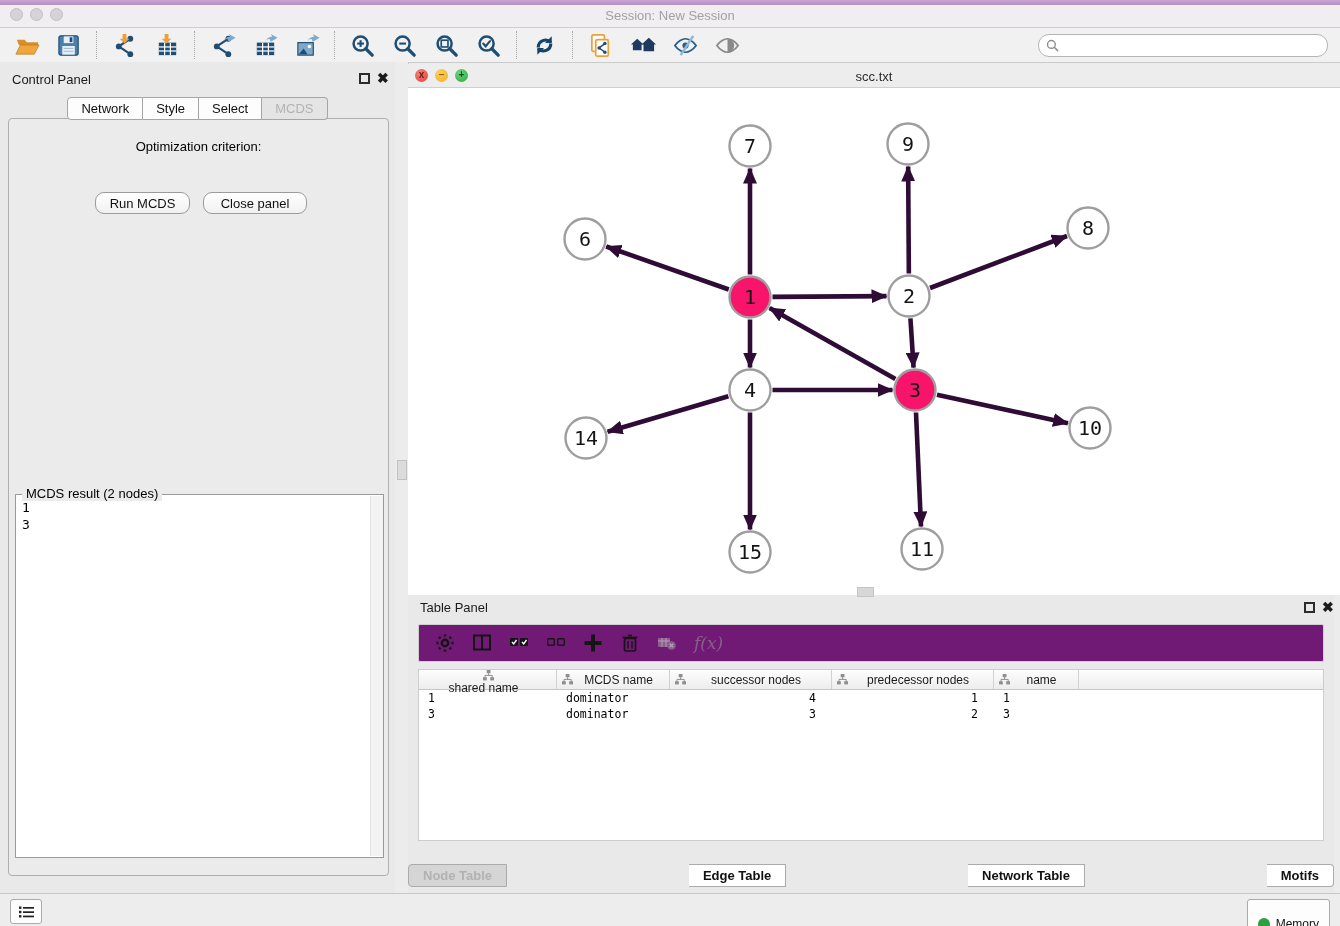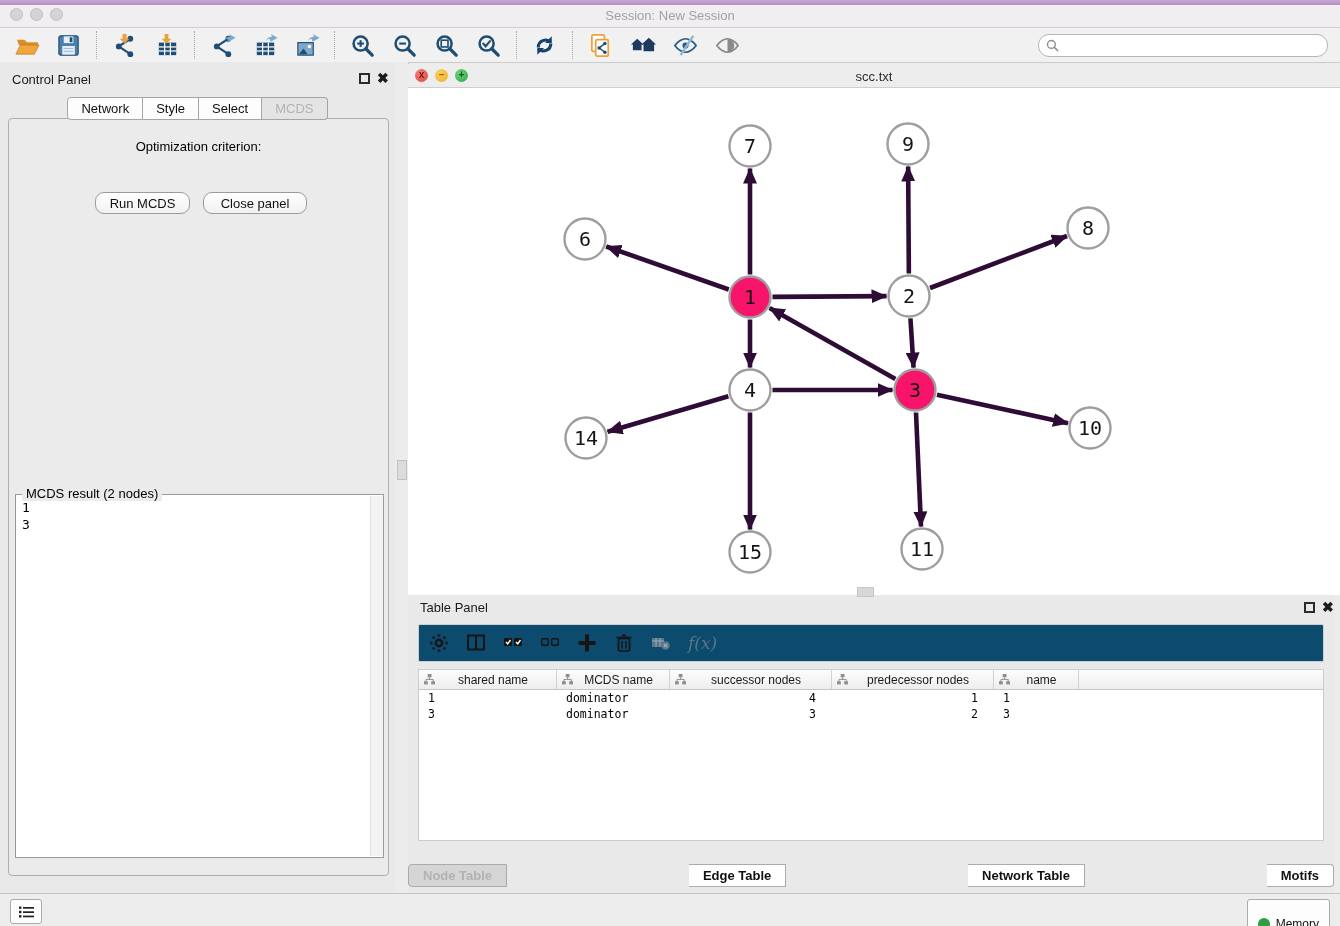--- a/index.html
+++ b/index.html
@@ -74,23 +74,23 @@
   #nw-titlebar{position:absolute;left:0;top:0;width:100%;height:24px;background:#ededed;
            border-bottom:1px solid #cfcfcf;box-sizing:border-box;}
   .nw-dot{position:absolute;top:5px;width:13px;height:13px;border-radius:50%;
            font-size:10px;font-weight:bold;text-align:center;line-height:12px;box-sizing:border-box;}
   #nw-title{position:absolute;left:0;right:0;top:5px;text-align:center;font-size:13px;color:#2c2c2c;}
   #graph-canvas{position:absolute;left:0;top:24px;width:932px;height:507px;background:#fff;}
 
   
   #table-panel{left:408px;top:595px;width:926px;height:298px;background:#e9e9e9;}
   #tp-title{position:absolute;left:12px;top:5px;font-size:13px;color:#1b1b1b;}
-  #tp-toolbar{position:absolute;left:10px;top:29px;width:906px;height:38px;background:#0c4a6e;
+  #tp-toolbar{position:absolute;left:10px;top:29px;width:906px;height:38px;background:#701a75;
            border:1px solid #cecece;border-radius:2px;box-sizing:border-box;
-           display:flex;align-items:center;gap:17px;padding-left:10px;}
+           display:flex;align-items:center;gap:17px;padding-left:16px;}
   .tp-icon{display:flex;align-items:center;justify-content:center;height:24px;}
   .tp-icon.disabled{opacity:.55;}
   #fx-label{font-family:"DejaVu Serif",serif;font-style:italic;font-size:17px;color:#9a9a9a;}
   #tp-table{position:absolute;left:10px;top:74px;width:906px;height:172px;background:#fff;
            border:1px solid #cdcdcd;box-sizing:border-box;overflow:hidden;}
   #tp-head{display:flex;height:19px;background:linear-gradient(#fdfdfd,#ededed);
            border-bottom:1px solid #c6c6c6;}
   .th{display:flex;align-items:center;border-right:1px solid #d2d2d2;box-sizing:border-box;
            font-size:12px;color:#1a1a1a;}
   .th svg{margin:0 3px 0 5px;flex:0 0 auto;}
@@ -454,21 +454,21 @@
           <circle cx="14.5" cy="12.5" r="4.3" fill="#9a9a9a"></circle>
           <path d="M12.7 10.7l3.6 3.6M16.3 10.7l-3.6 3.6" stroke="#fff" stroke-width="1.3"></path>
         </svg>
       </div>
       <div class="tp-icon disabled">
         <span id="fx-label">f(x)</span>
       </div>
     </div>
   <div id="tp-table">
     <div id="tp-head">
-        <div class="th" style="width: 138px;">
+        <div class="th" style="width: 138px; flex-direction: column;">
           <svg width="11" height="11" viewBox="0 0 11 11">
             <rect x="3.7" y="0" width="3.8" height="3.2" fill="#8e8e8e"></rect>
             <rect x="0" y="7.2" width="3.8" height="3.2" fill="#8e8e8e"></rect>
             <rect x="7.2" y="7.2" width="3.8" height="3.2" fill="#8e8e8e"></rect>
             <path d="M5.6 3.2v2.2M2 7.2V5.4h7.2v1.8" fill="none" stroke="#8e8e8e" stroke-width="1"></path>
           </svg>
           <span class="lbl">shared name</span>
         </div>
         <div class="th" style="width: 113px;">
           <svg width="11" height="11" viewBox="0 0 11 11">

